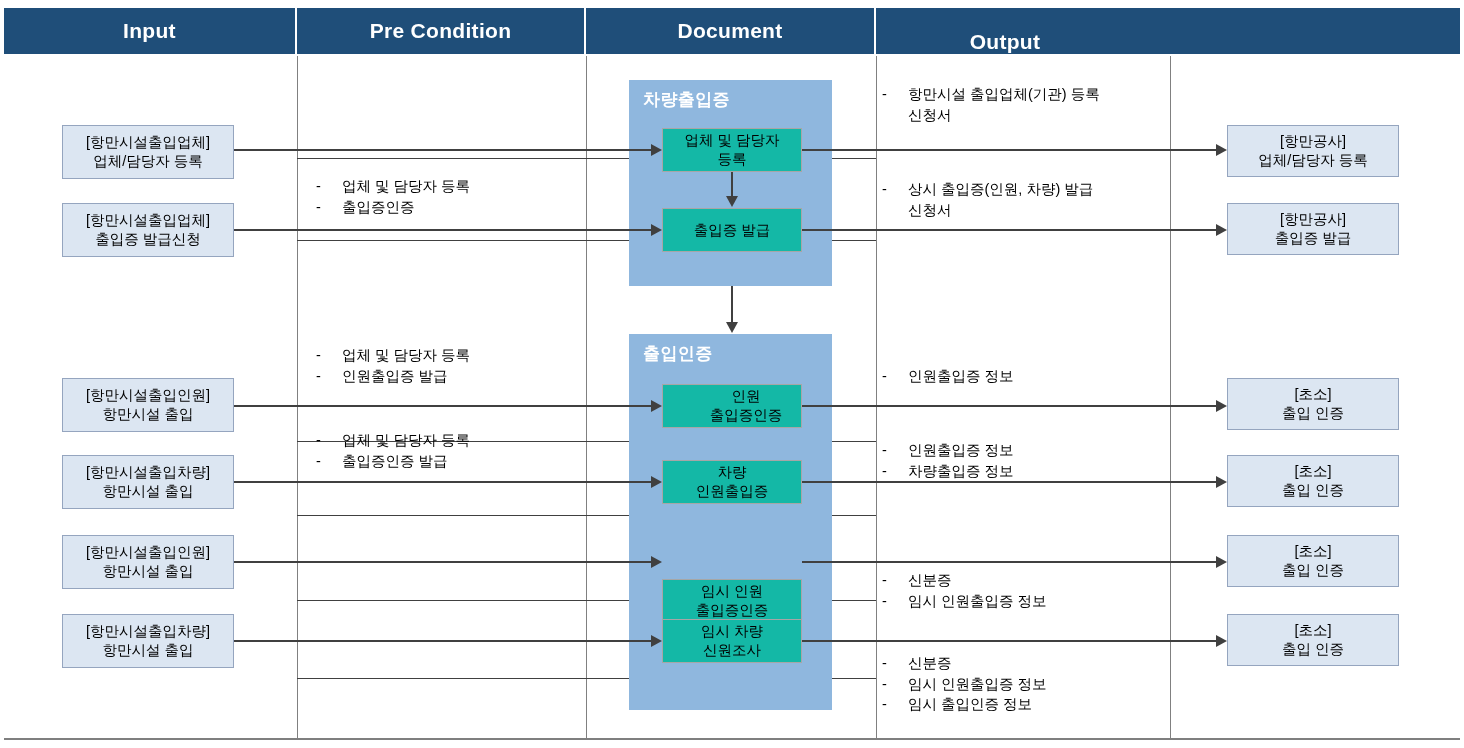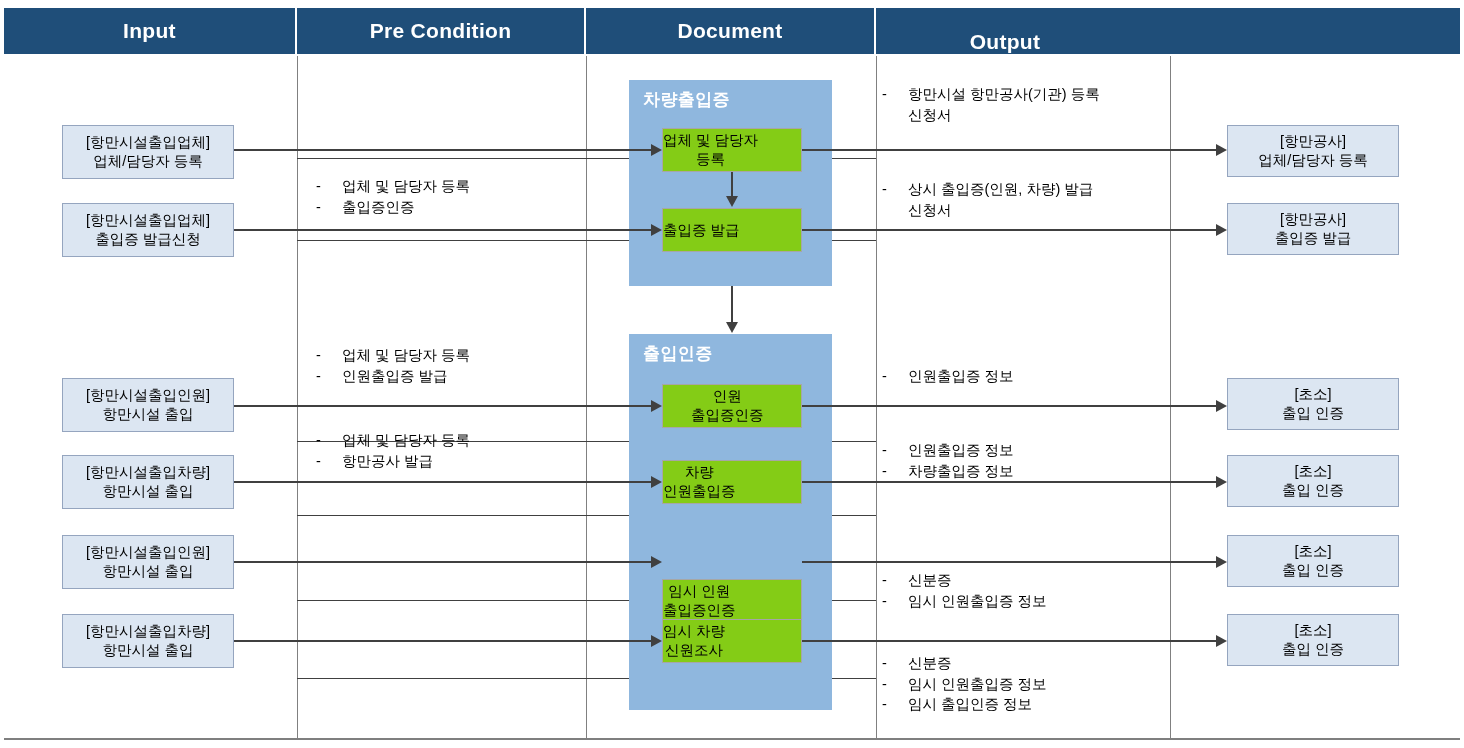--- a/index.html
+++ b/index.html
@@ -76,25 +76,25 @@
     position: absolute;
     left: 14px;
     top: 8px;
     color: #FFFFFF;
     font-size: 17px;
     font-weight: bold;
     letter-spacing: 0.4px;
   }
   .proc-box {
     position: absolute;
-    background: #84cc16;
+    background: #14b8a6;
     border: 1px solid #A6A6A6;
     display: flex;
     align-items: center;
-    justify-content: flex-start;
+    justify-content: center;
     text-align: center;
     font-size: 14.5px;
     line-height: 1.3;
     color: #000000;
     white-space: pre-line;
   }
 
   
   .bullet-block {
     position: absolute;
@@ -222,21 +222,21 @@
     </div>
   </div>
 
   <div class="bullet-block" style="left:316px; top:430px; width:260px;">
     <div class="bullet-row">
       <span class="bullet-dash">-</span>
       <span class="bullet-text">업체 및 담당자 등록</span>
     </div>
     <div class="bullet-row">
       <span class="bullet-dash">-</span>
-      <span class="bullet-text">항만공사 발급</span>
+      <span class="bullet-text">출입증인증 발급</span>
     </div>
   </div>
 
   <div class="proc-group" style="left:629px; top:80px; width:203px; height:206px;">
     <span class="proc-group-title">차량출입증</span>
   </div>
   <div class="proc-box" style="left:662px; top:128px; width:140px; height:44px;">
     <span>업체 및 담당자
 등록</span>
   </div>
@@ -260,21 +260,21 @@
 출입증인증</span>
   </div>
   <div class="proc-box" style="left:662px; top:619px; width:140px; height:44px;">
     <span>임시 차량
 신원조사</span>
   </div>
 
   <div class="bullet-block" style="left:882px; top:84px; width:286px;">
     <div class="bullet-row">
       <span class="bullet-dash">-</span>
-      <span class="bullet-text">항만시설 항만공사(기관) 등록
+      <span class="bullet-text">항만시설 출입업체(기관) 등록
 신청서</span>
     </div>
   </div>
 
   <div class="bullet-block" style="left:882px; top:179px; width:286px;">
     <div class="bullet-row">
       <span class="bullet-dash">-</span>
       <span class="bullet-text">상시 출입증(인원, 차량) 발급
 신청서</span>
     </div>

